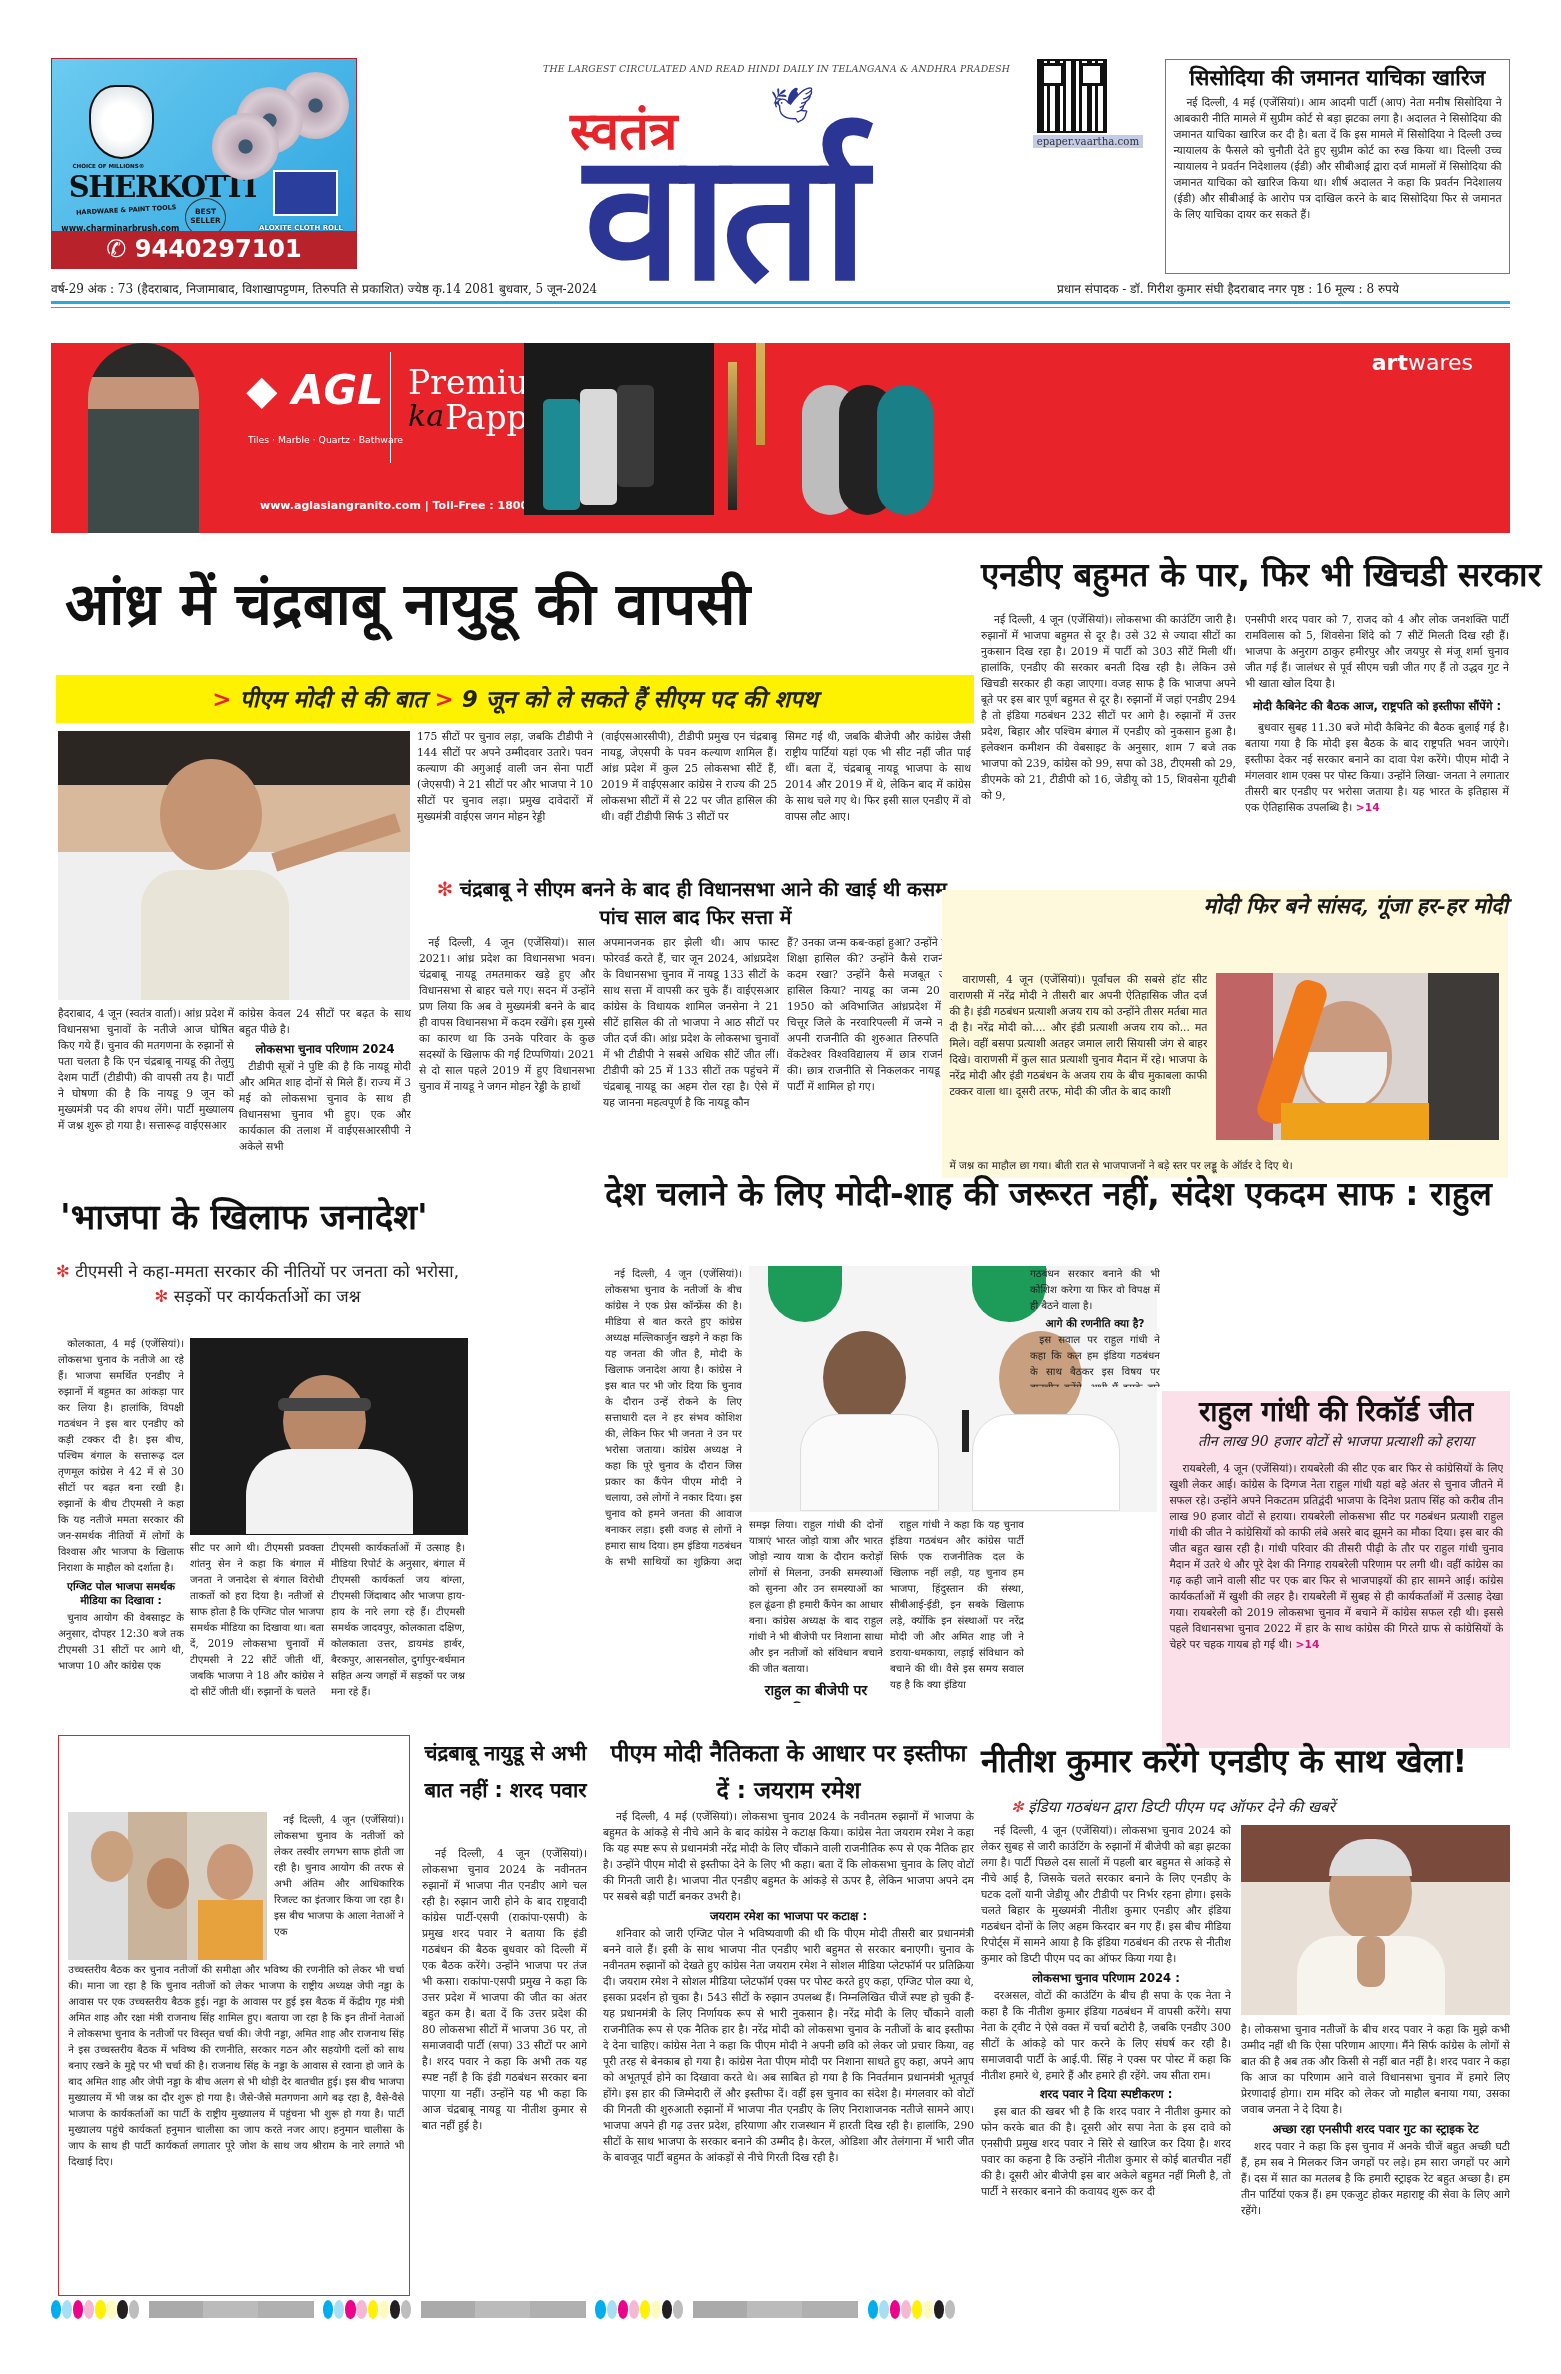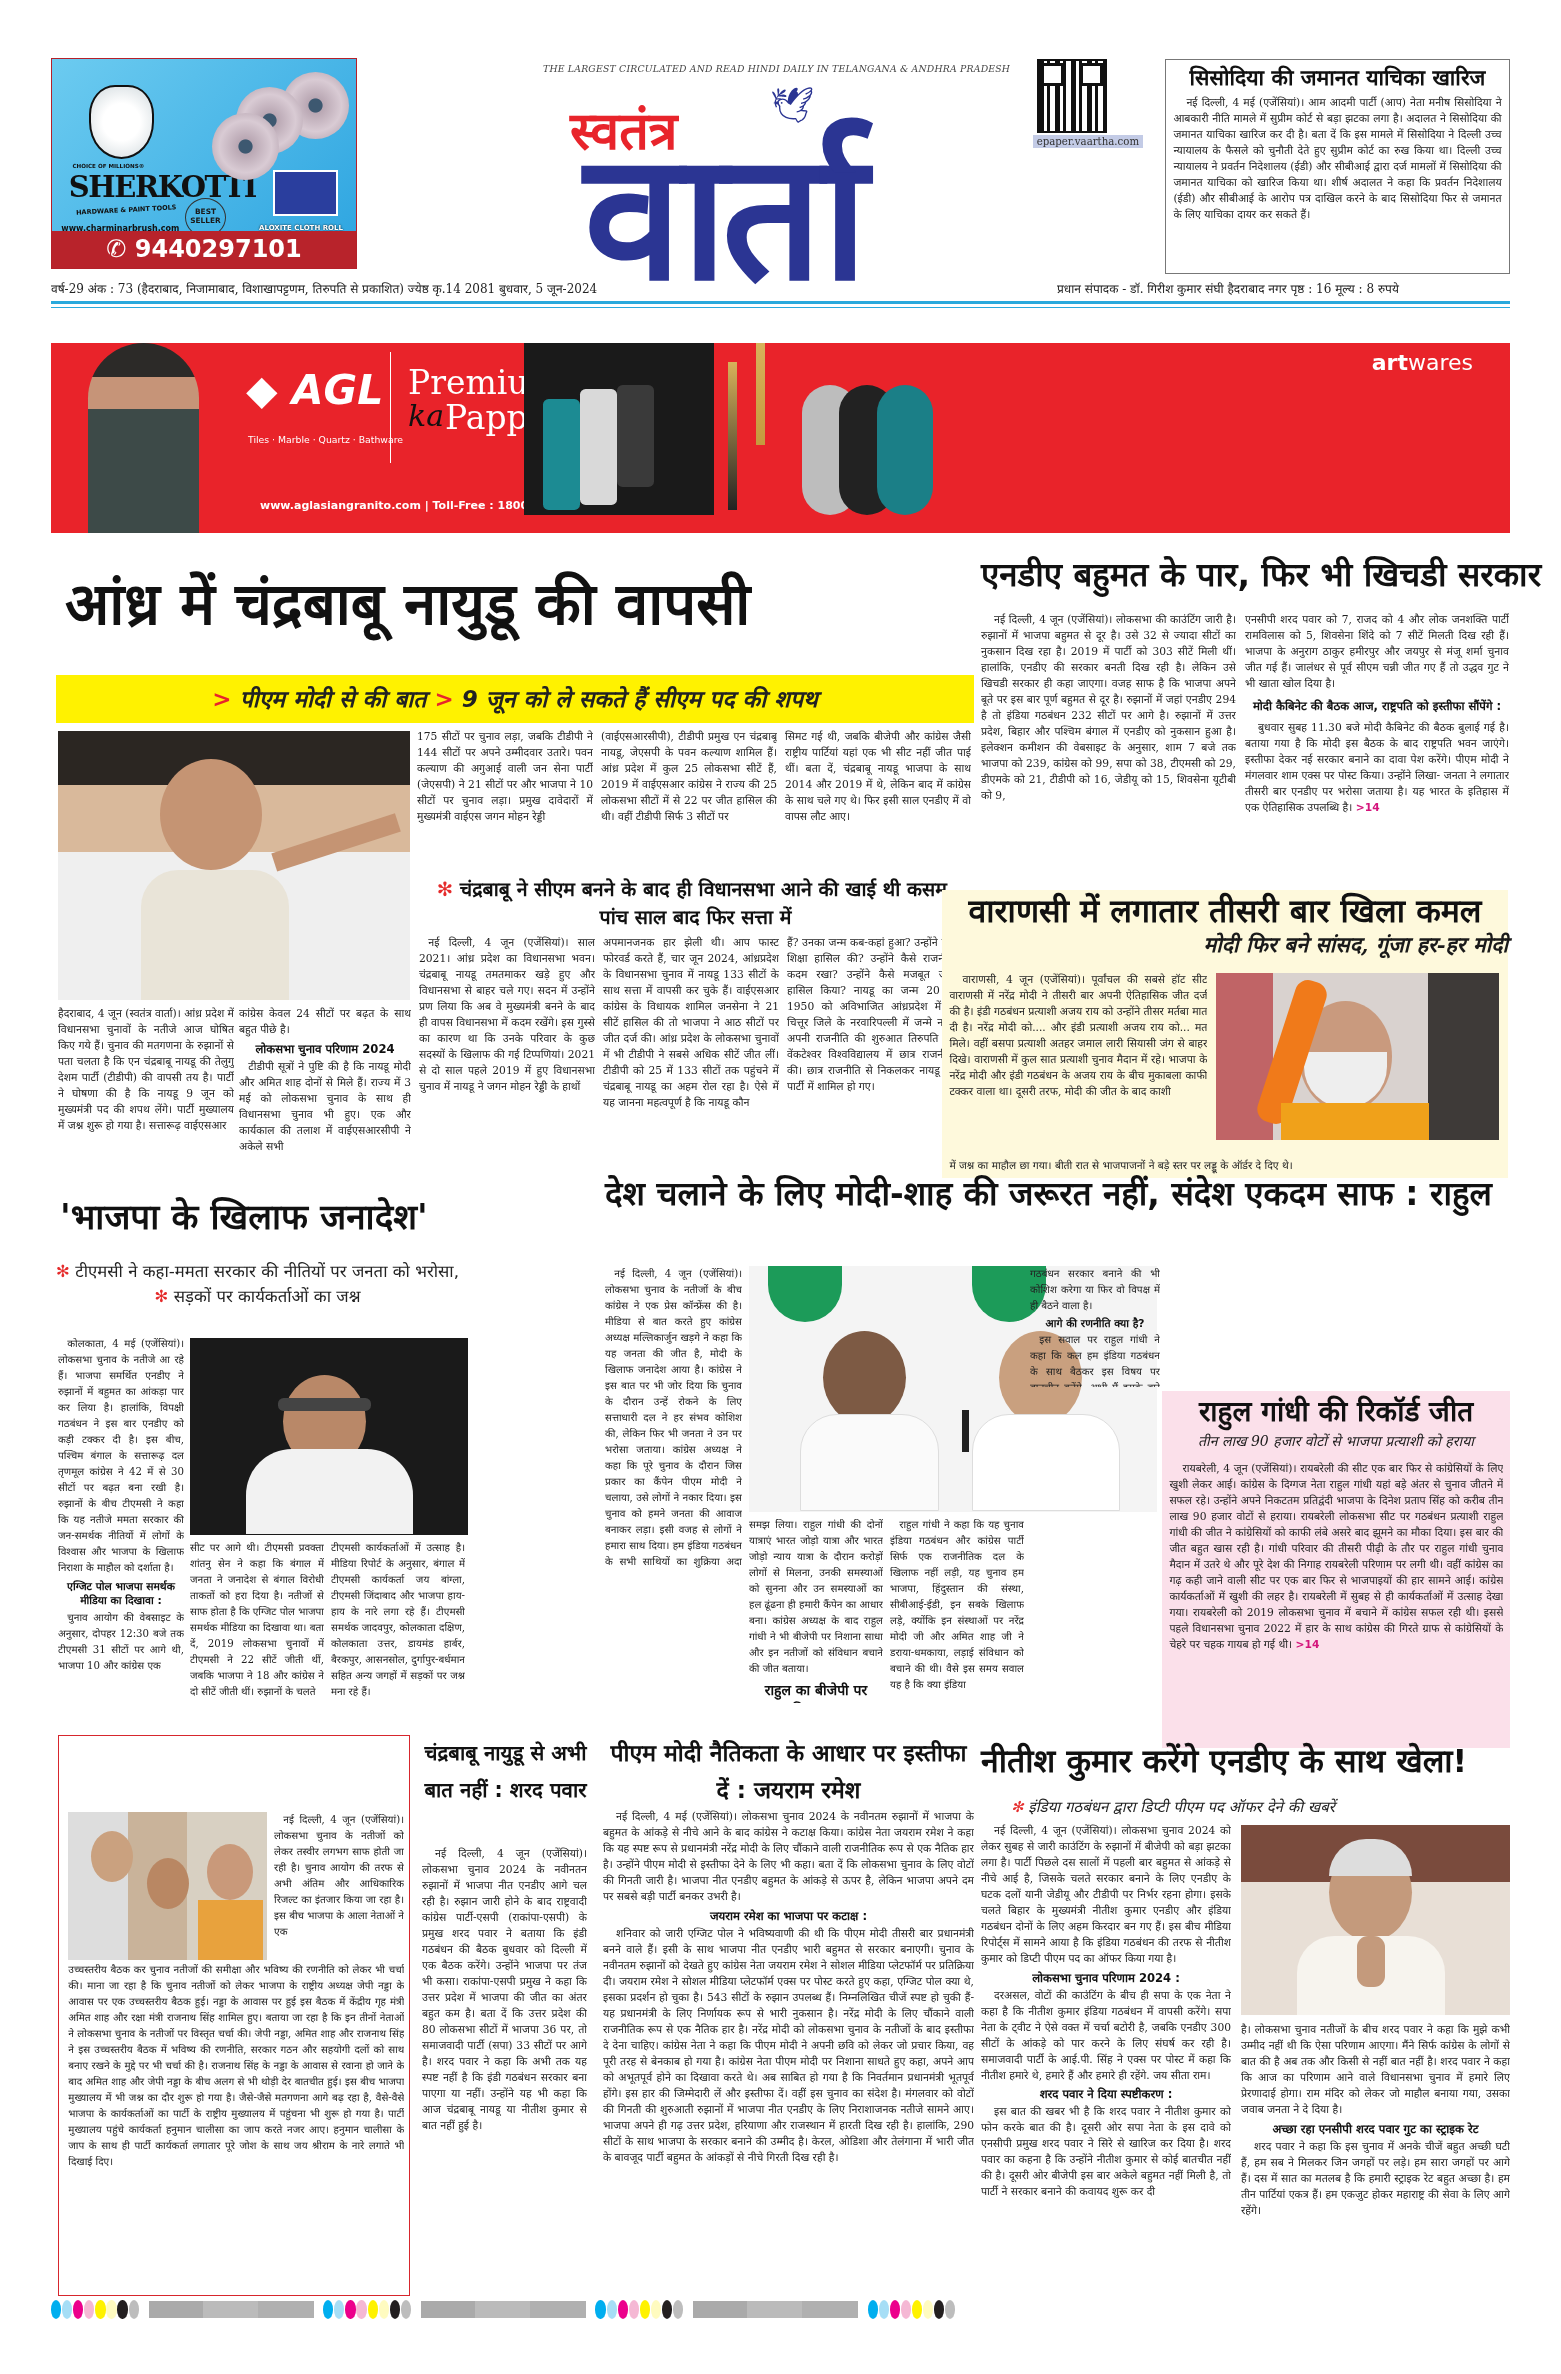--- a/index.html
+++ b/index.html
@@ -132,21 +132,20 @@
 
 <div class="abs head-black" style="left:981px;top:557px;font-size:33px;">एनडीए बहुमत के पार, फिर भी खिचडी सरकार</div>
 <div class="col body-text" style="left:981px;top:612px;width:255px;height:269px;text-indent:13px;">नई दिल्ली, 4 जून (एजेंसियां)। लोकसभा की काउंटिंग जारी है। रुझानों में भाजपा बहुमत से दूर है। उसे 32 से ज्यादा सीटों का नुकसान दिख रहा है। 2019 में पार्टी को 303 सीटें मिली थीं। हालांकि, एनडीए की सरकार बनती दिख रही है। लेकिन उसे खिचडी सरकार ही कहा जाएगा। वजह साफ है कि भाजपा अपने बूते पर इस बार पूर्ण बहुमत से दूर है। रुझानों में जहां एनडीए 294 है तो इंडिया गठबंधन 232 सीटों पर आगे है। रुझानों में उत्तर प्रदेश, बिहार और पश्चिम बंगाल में एनडीए को नुकसान हुआ है। इलेक्शन कमीशन की वेबसाइट के अनुसार, शाम 7 बजे तक भाजपा को 239, कांग्रेस को 99, सपा को 38, टीएमसी को 29, डीएमके को 21, टीडीपी को 16, जेडीयू को 15, शिवसेना यूटीबी को 9,</div>
 <div class="col" style="left:1245px;top:612px;width:264px;height:269px;">
   <div class="body-text">एनसीपी शरद पवार को 7, राजद को 4 और लोक जनशक्ति पार्टी रामविलास को 5, शिवसेना शिंदे को 7 सीटें मिलती दिख रही हैं। भाजपा के अनुराग ठाकुर हमीरपुर और जयपुर से मंजू शर्मा चुनाव जीत गई हैं। जालंधर से पूर्व सीएम चन्नी जीत गए हैं तो उद्धव गुट ने भी खाता खोल दिया है।</div>
   <div class="sub-head" style="margin:4.6px 0;line-height:18.6px;">मोदी कैबिनेट की बैठक आज, राष्ट्रपति को इस्तीफा सौंपेंगे :</div>
   <div class="body-text" style="text-indent:13px;"><span>बुधवार सुबह 11.30 बजे मोदी कैबिनेट की बैठक बुलाई गई है। बताया गया है कि मोदी इस बैठक के बाद राष्ट्रपति भवन जाएंगे। इस्तीफा देकर नई सरकार बनाने का दावा पेश करेंगे। पीएम मोदी ने मंगलवार शाम एक्स पर पोस्ट किया। उन्होंने लिखा- जनता ने लगातार तीसरी बार एनडीए पर भरोसा जताया है। यह भारत के इतिहास में एक ऐतिहासिक उपलब्धि है।</span> <span class="jump">&gt;14</span></div>
 </div>
 
 <div class="abs varanasi-box">
-  <div class="head-black" style="text-align:center;font-size:32px;margin-top:3.7px;">वाराणसी में लगातार तीसरी बार खिला कमल</div>
   <div class="serif" style="text-align:right;font-size:21.3px;font-style:italic;font-weight:bold;margin-top:0;">मोदी फिर बने सांसद, गूंजा हर-हर मोदी</div>
   <div class="col body-text" style="left:7.4px;top:82px;width:258px;height:184px;text-indent:13px;">वाराणसी, 4 जून (एजेंसियां)। पूर्वांचल की सबसे हॉट सीट वाराणसी में नरेंद्र मोदी ने तीसरी बार अपनी ऐतिहासिक जीत दर्ज की है। इंडी गठबंधन प्रत्याशी अजय राय को उन्होंने तीसर मर्तबा मात दी है। नरेंद्र मोदी को.... और इंडी प्रत्याशी अजय राय को... मत मिले। वहीं बसपा प्रत्याशी अतहर जमाल लारी सियासी जंग से बाहर दिखे। वाराणसी में कुल सात प्रत्याशी चुनाव मैदान में रहे। भाजपा के नरेंद्र मोदी और इंडी गठबंधन के अजय राय के बीच मुकाबला काफी टक्कर वाला था। दूसरी तरफ, मोदी की जीत के बाद काशी</div>
   <div class="photo" style="left:274px;top:83px;width:283px;height:167px;background:linear-gradient(90deg,#c06466 0 20%,#d9d2cf 20% 75%,#3e3a38 75%);">
     <div class="abs" style="left:83px;top:28px;width:93px;height:111px;border-radius:50%;background:#c99a7e;"></div>
     <div class="abs" style="left:88px;top:79px;width:83px;height:56px;border-radius:0 0 42px 42px;background:#eee;"></div>
     <div class="abs" style="left:60px;top:4.6px;width:32px;height:148px;background:#f07a1a;border-radius:13px;transform:rotate(18deg);"></div>
     <div class="abs" style="left:65px;top:130px;width:148px;height:37px;background:#f0a11a;"></div>
   </div>
   <div class="abs body-text" style="left:7.4px;top:267px;width:552px;font-size:10.5px;">में जश्न का माहौल छा गया। बीती रात से भाजपाजनों ने बड़े स्तर पर लड्डू के ऑर्डर दे दिए थे।</div>
 </div>

